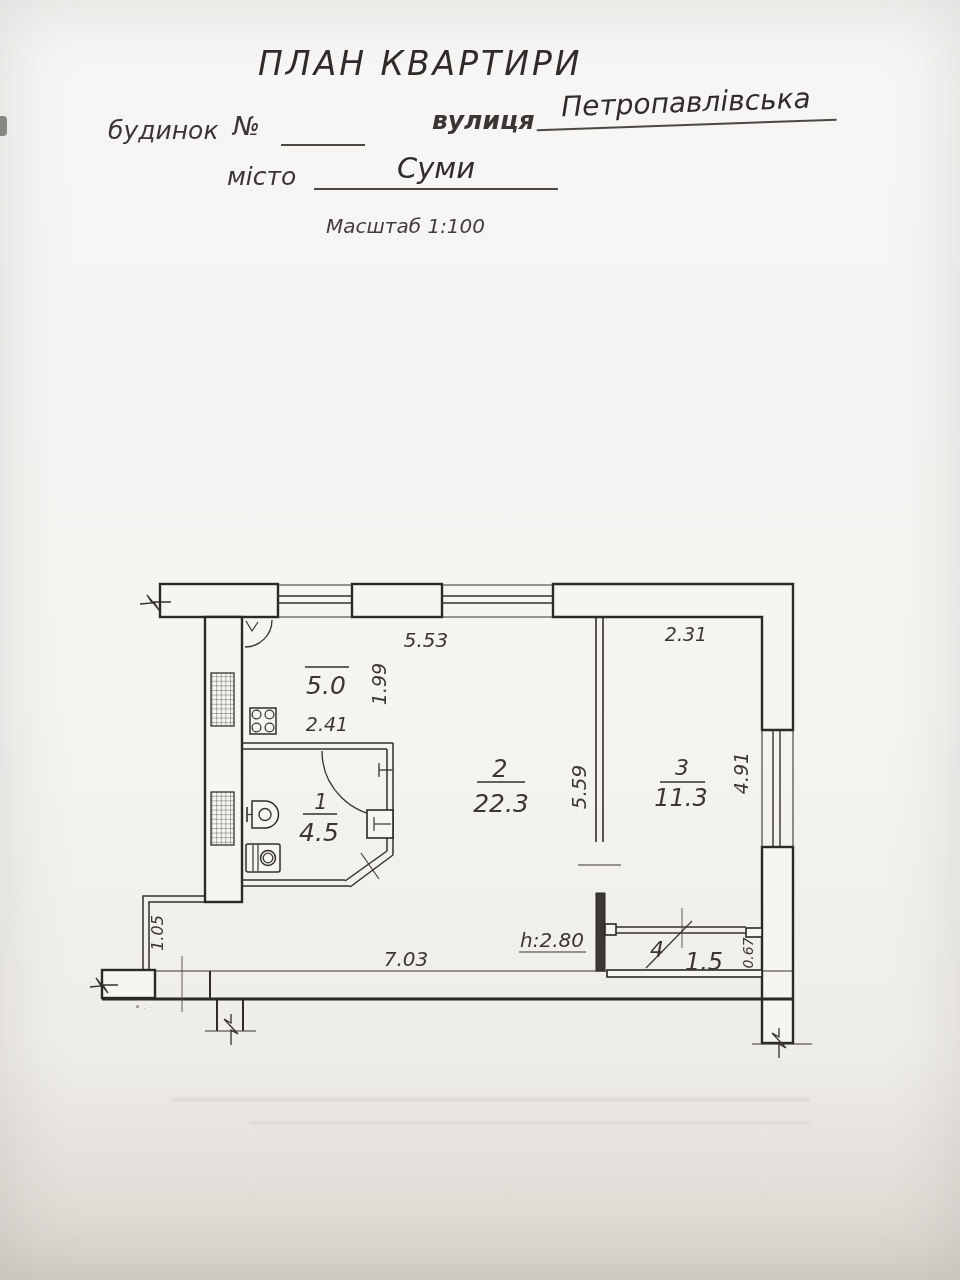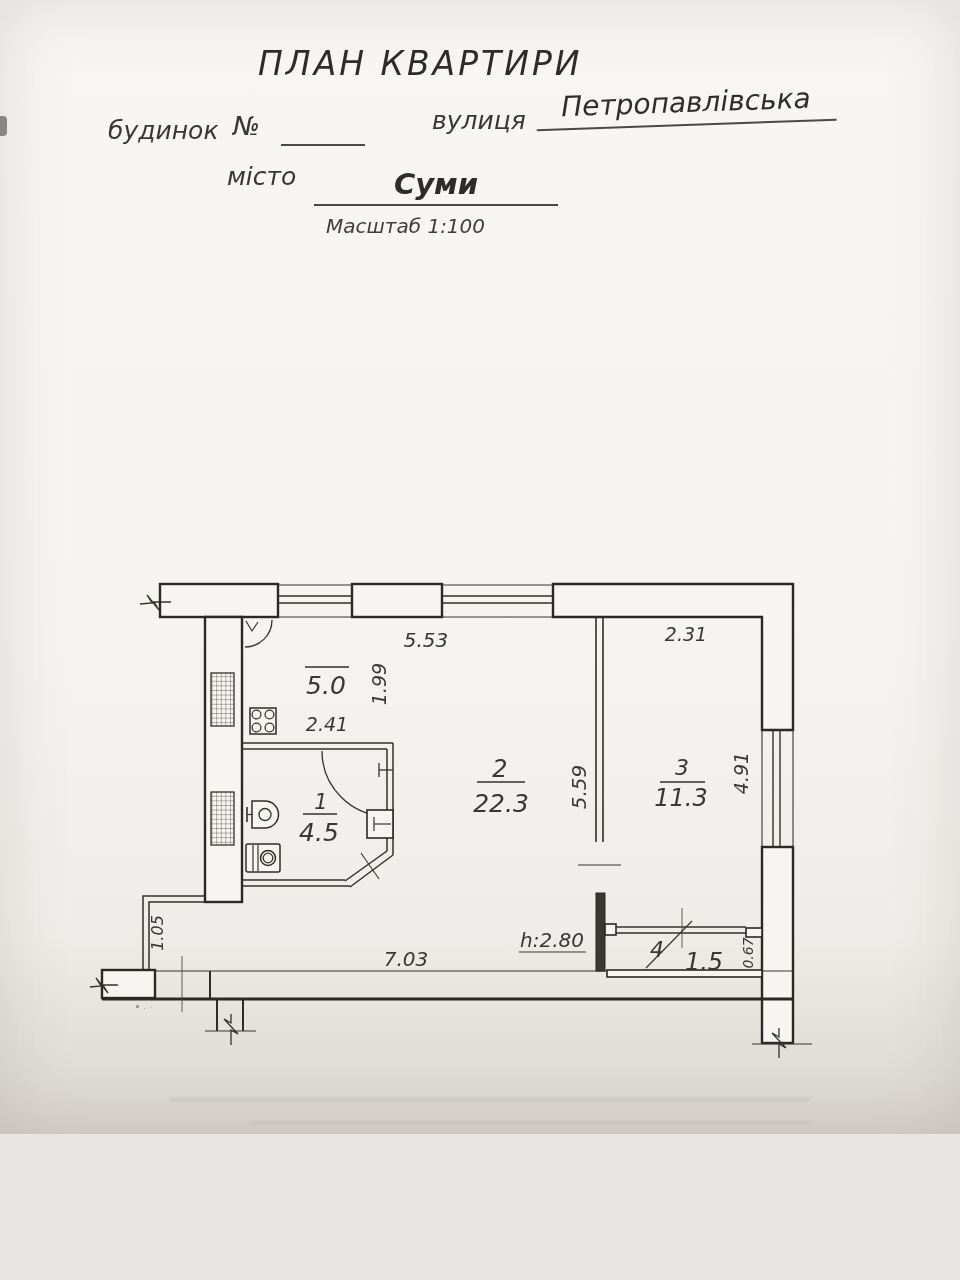--- a/index.html
+++ b/index.html
@@ -1,17 +1,17 @@
 <!DOCTYPE html>
 <html><head>
 <meta charset="utf-8">
 <style>
   html,body{margin:0;padding:0;background:#e8e6e2;}
   .paper{
-    position:relative;width:960px;height:1134px;overflow:hidden;
+    position:relative;width:960px;height:1280px;overflow:hidden;
     background:linear-gradient(180deg,#f7f6f4 0%,#f5f4f1 55%,#efede9 82%,#e0ddd7 94%,#d7d3cc 100%);
     box-shadow:inset 0 0 70px rgba(95,88,78,.16);
     font-family:"DejaVu Sans",sans-serif;
   }
   .hdr{position:absolute;color:#3a3633;font-style:italic;white-space:nowrap;}
   .title{left:258px;top:44px;font-size:33px;letter-spacing:3px;color:#2e2b28;}
   .lab{font-size:25px;}
   .uline{border-bottom:2px solid #4c4844;text-align:center;position:absolute;color:#2f2c29;font-style:italic;}
   .scale{left:326px;top:214px;font-size:20px;color:#413d3a;}
   svg{position:absolute;left:0;top:0;}
@@ -40,24 +40,24 @@
 </style>
 </head>
 <body>
 
 <div class="paper">
 
   <div class="hdr title">ПЛАН КВАРТИРИ</div>
   <div class="hdr lab" style="left:108px;top:116px;">будинок</div>
   <div class="hdr" style="left:233px;top:111px;font-size:26px;">№</div>
   <div class="uline" style="left:281px;top:119px;width:84px;height:25px;"></div>
-  <div class="hdr lab" style="left:432px;top:106px;">вулиця</div>
+  <div class="hdr lab" style="left:432px;top:106px;font-weight:bold;">вулиця</div>
   <div class="uline" style="left:536px;top:86px;width:300px;height:38px;font-size:28px;transform:rotate(-2deg);">Петропавлівська</div>
   <div class="hdr lab" style="left:227px;top:162px;">місто</div>
-  <div class="uline" style="left:314px;top:167px;width:244px;height:37px;font-size:29px;font-weight:bold;">Суми</div>
+  <div class="uline" style="left:314px;top:151px;width:244px;height:37px;font-size:29px;">Суми</div>
   <div class="hdr scale">Масштаб 1:100</div>
 
   <svg width="960" height="1280" viewBox="0 0 960 1280">
     <defs>
       <pattern id="gridP" width="4.6" height="4.6" patternUnits="userSpaceOnUse">
         <path d="M4.6 0 L0 0 0 4.6" fill="none" stroke="#4a4640" stroke-width="0.8"></path>
       </pattern>
     </defs>
 
     <g>

